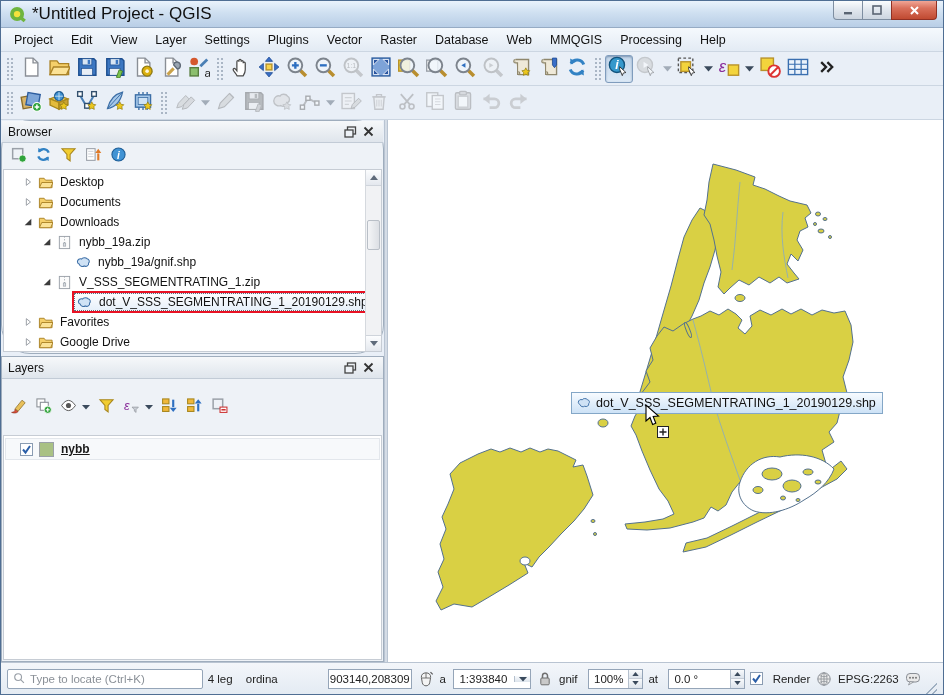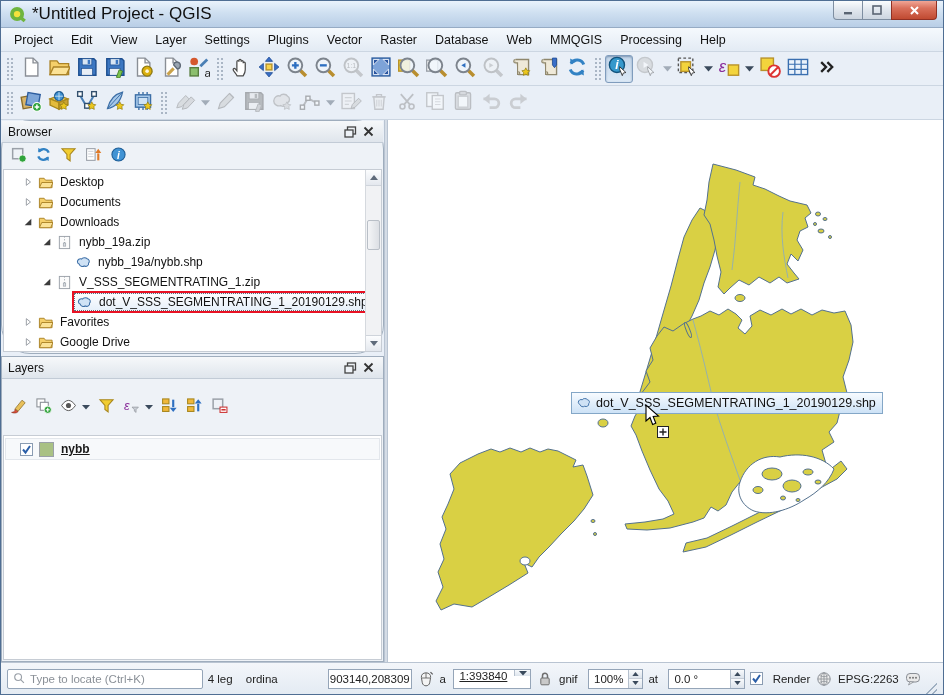--- a/index.html
+++ b/index.html
@@ -92,21 +92,21 @@
   .plusbox svg { width:8px; height:8px; }
 
   
   .statusbar { height:32px; flex:0 0 32px; display:flex; align-items:center; gap:5px; padding:0 6px;
     background:linear-gradient(#f3f6fa,#e4ebf3); border-top:1px solid #b9c4d2; font-size:11.5px; color:#222; }
   .locate { width:220px; height:20px; background:#fff; border:1px solid #95a5b8; border-radius:2px;
     display:flex; align-items:center; gap:4px; padding:0 5px; color:#8a9097; }
   .locate svg { width:13px; height:13px; flex:0 0 13px; }
   .sb-clip { overflow:hidden; white-space:nowrap; flex:0 0 auto; }
   .sb-input { height:20px; background:#fff; border:1px solid #95a5b8; display:flex; align-items:center; justify-content:center; padding:0 20px;margin-left:45px; }
-  .sb-combo { height:20px; background:#fff; border:1px solid #95a5b8; display:flex; align-items:flex-start;text-decoration:underline; }
+  .sb-combo { height:20px; background:#fff; border:1px solid #95a5b8; display:flex; align-items:center; }
   .sb-combo .val { flex:1; display:flex; align-items:center; padding:0 5px; }
   .sb-combo .cdd { width:16px; border-left:1px solid #b5c0cd; background:linear-gradient(#f8fafc,#dde4ec);
     display:flex; align-items:center; justify-content:center; }
   .spin { height:20px; background:#fff; border:1px solid #95a5b8; display:flex; }
   .spin .val { flex:1; display:flex; align-items:center; padding:0 5px; }
   .spin .arrows { width:14px; border-left:1px solid #b5c0cd; display:flex; flex-direction:column; }
   .spin .arrows div { flex:1; display:flex; align-items:center; justify-content:center; background:linear-gradient(#f8fafc,#dde4ec); }
   .spin .arrows div:first-child { border-bottom:1px solid #c5ccd6; }
   .sb-icon { width:20px; height:20px; display:flex; align-items:center; justify-content:center; }
   .sb-icon svg { width:16px; height:16px; }
@@ -628,21 +628,21 @@
                 </span>
               </div>
               <div class="tree-row" style="padding-left: 54px;">
                 <span class="exp"></span>
                 <span class="rowbox">
                   <span class="ticon">
                     <svg viewBox="0 0 16 16">
                       <path d="M1.5 7.2C1.5 4.8 4 3.4 6 4.3c.8-1.8 4.7-1.9 5.8-.2 2.3.5 3.2 3 1.6 4.6.6 2.4-2.4 4.2-4.6 3-1.8 1.3-5 .4-5.2-1.8-1-.5-2.1-1.3-2.1-2.7z" fill="#cfe2f5" stroke="#3c6ea6" stroke-width="1.1"></path>
                     </svg>
                   </span>
-                  <span class="tlabel">nybb_19a/nybb.shp</span>
+                  <span class="tlabel">nybb_19a/gnif.shp</span>
                 </span>
               </div>
               <div class="tree-row" style="padding-left: 35px;">
                 <span class="exp">
                   <svg viewBox="0 0 12 12">
                     <path d="M10 2v8H2z" fill="#3c3c3c"></path>
                   </svg>
                 </span>
                 <span class="rowbox">
                   <span class="ticon">

